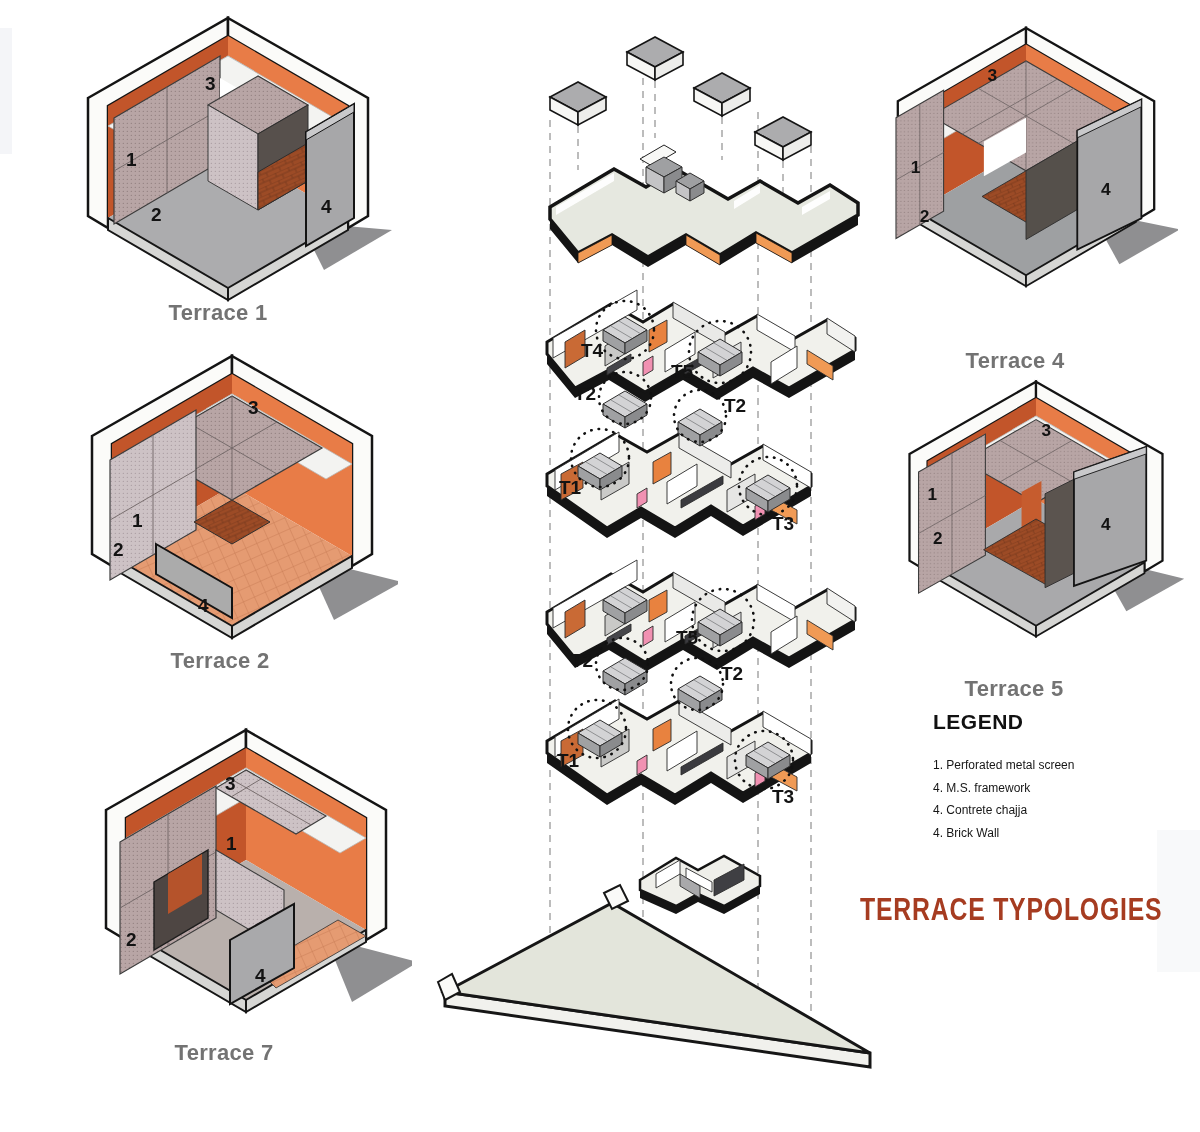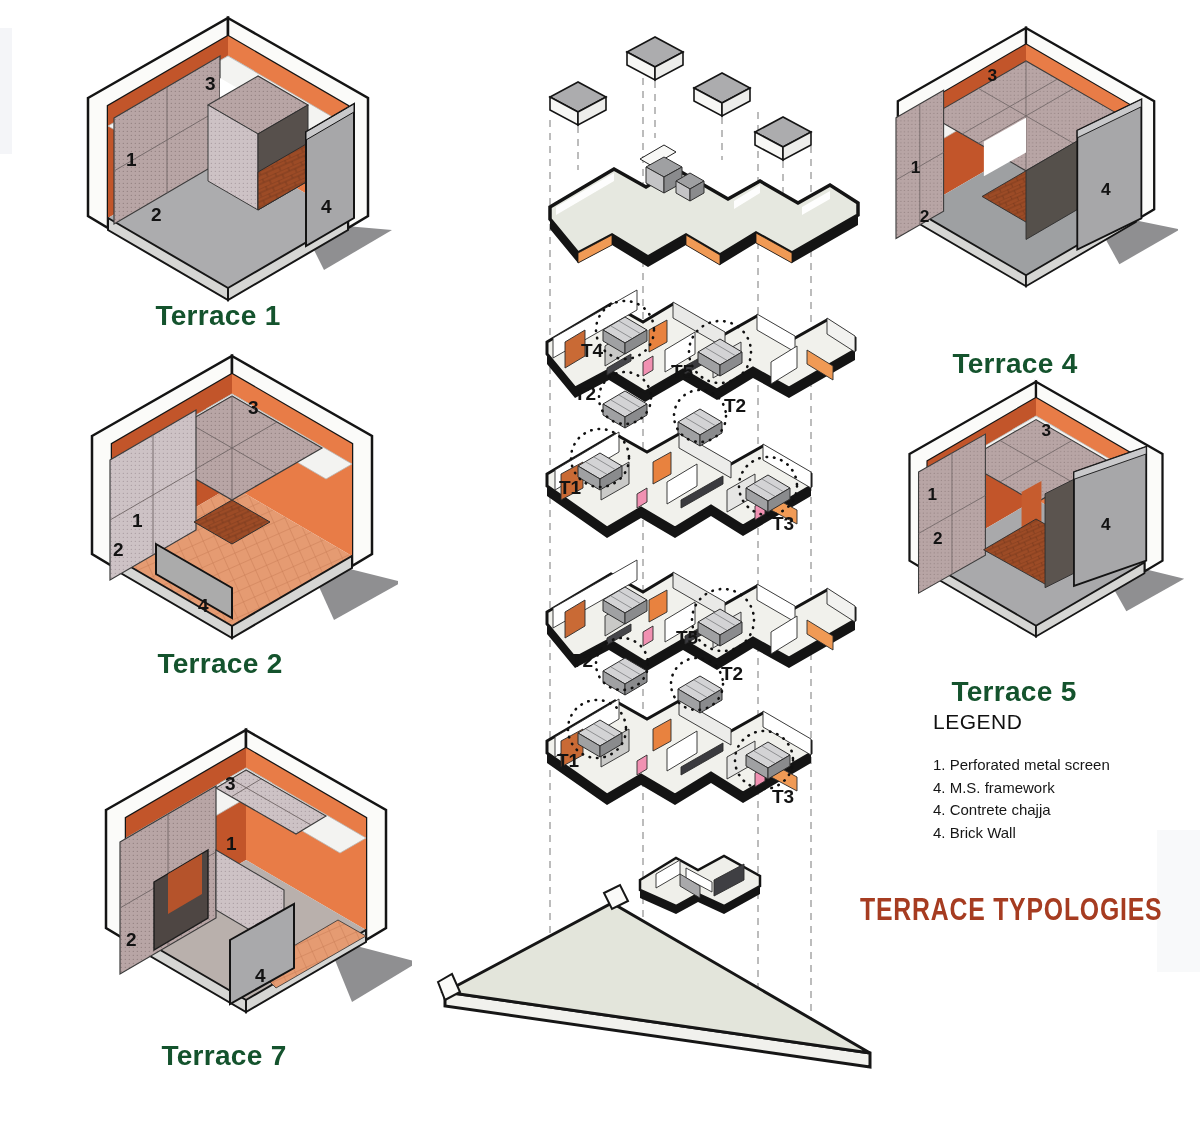--- a/index.html
+++ b/index.html
@@ -1,21 +1,21 @@
 <!DOCTYPE html>
 <html><head>
 <meta charset="utf-8">
 <style>
   html,body{margin:0;padding:0;background:#ffffff;}
   .canvas{position:relative;width:1200px;height:1132px;background:#ffffff;overflow:hidden;
           font-family:"Liberation Sans",sans-serif;}
   .abs{position:absolute;}
-  .caption{font-size:28px;font-weight:600;color:#14532d;text-align:center;width:220px;letter-spacing:.3px;}
-  .legend-head{font-size:21px;font-weight:400;color:#111;letter-spacing:.5px;}
-  .legend-item{font-size:15px;font-weight:500;color:#161616;line-height:22.5px;}
+  .caption{font-size:22px;font-weight:600;color:#737373;text-align:center;width:220px;letter-spacing:.3px;}
+  .legend-head{font-size:21px;font-weight:700;color:#111;letter-spacing:.5px;}
+  .legend-item{font-size:12px;font-weight:500;color:#161616;line-height:22.5px;}
   .big-title{font-size:31px;font-weight:800;letter-spacing:1px;transform:scaleX(.8);transform-origin:left center;white-space:nowrap;}
   svg text{font-family:"Liberation Sans",sans-serif;}
   .num{font-size:19px;font-weight:700;fill:#131313;}
   .tlab{font-size:19px;font-weight:700;fill:#131313;}
   .edge-strip{background:#f4f5f8;}
 </style>
 </head>
 <body>
 
 <div class="canvas">

